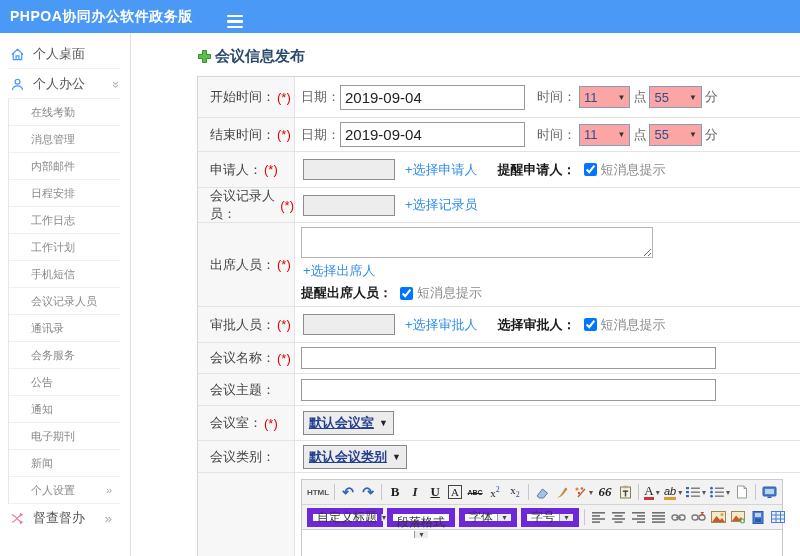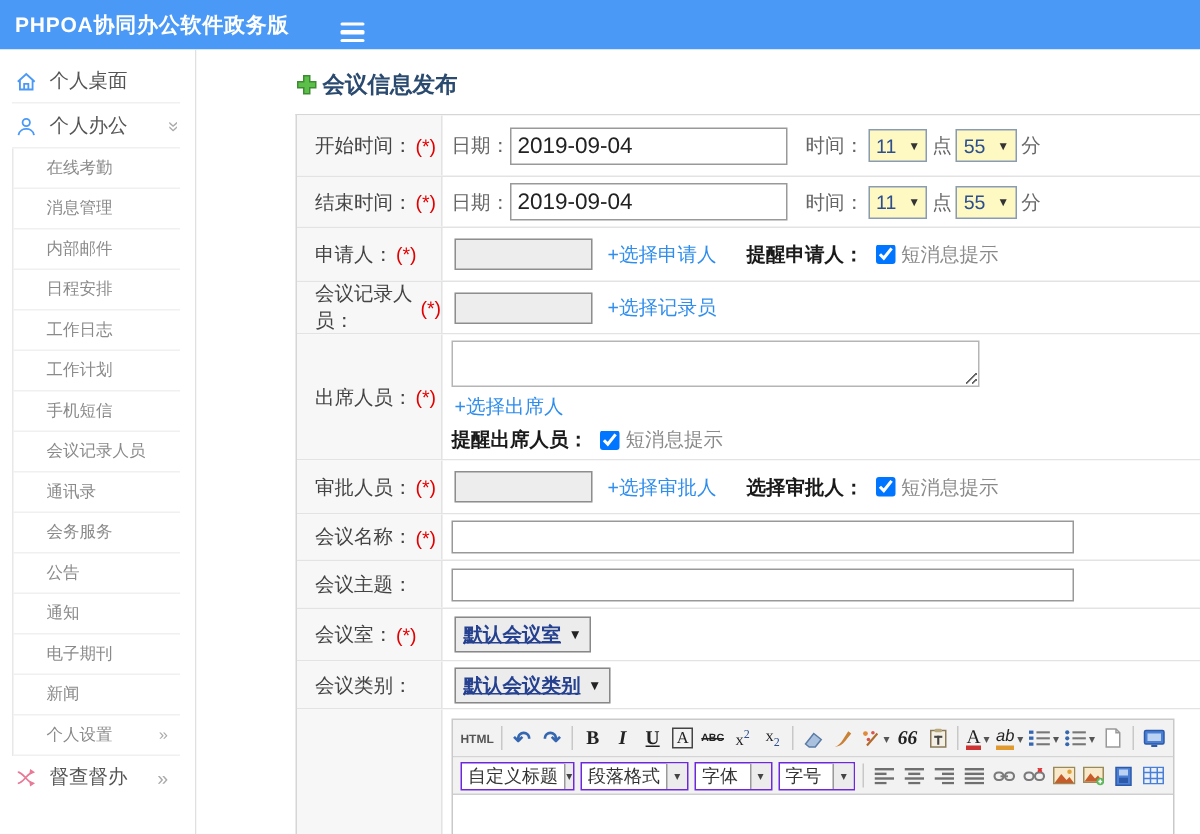--- a/index.html
+++ b/index.html
@@ -42,21 +42,21 @@
         display: flex; align-items: center; padding-left: 12px; font-size: 13px; color: #444; }
   .fl .req { color: #e20000; margin-left: 2px; }
   .fc { flex: 1; display: flex; align-items: center; padding: 4px 6px; font-size: 13px; color: #555; }
   .fc.col { flex-direction: column; align-items: flex-start; justify-content: center; gap: 4px; }
 
   .h41 { height: 41px; } .h34 { height: 34px; } .h36 { height: 36px; } .h35 { height: 35px; }
   .h84 { height: 84px; } .h31 { height: 31px; } .h32 { height: 32px; } .h86 { height: 86px; }
 
   .date-input { width: 185px; height: 25px; border: 1px solid #999; padding: 0 4px; font-size: 15px;
     color: #222; margin: 0 12px 0 0; font-family: "Liberation Sans", sans-serif; }
-  .sel { display: inline-flex; align-items: center; gap: 8px; border: 1px solid #8a9bb5; background: #fef9c3;
+  .sel { display: inline-flex; align-items: center; gap: 20px; border: 1px solid #8a9bb5; background: #fca5a5;
     height: 22px; padding: 0 4px; margin: 0 3px; cursor: pointer; }
   .sel .v { font-size: 13px; color: #2d4f8e; }
   .sel .arr { font-size: 8px; color: #333; }
   .unit { color: #666; }
 
   .mini-input { width: 92px; height: 21px; background: #ededed; border: 1px solid #8e8e8e; margin-left: 2px; }
   .pick-link { color: #2e8ded; text-decoration: none; font-size: 13px; margin-left: 10px; cursor: pointer; }
   .remind-label { font-weight: bold; color: #1a1a1a; margin-left: 20px; }
   .remind-label.tight { margin-left: 0; }
   .sms-check { margin: 0 4px 0 8px; width: 13px; height: 13px; }
@@ -85,26 +85,26 @@
   .g-under { font-family: "Liberation Serif", serif; font-weight: bold; font-size: 13px; text-decoration: underline; }
   .g-boxed { font-family: "Liberation Serif", serif; font-size: 11px; border: 1px solid #444; padding: 0 2px; line-height: 12px; }
   .g-strike { font-size: 7px; font-weight: bold; text-decoration: line-through; }
   .g-arrow { color: #3566b0; font-size: 14px; font-weight: bold; }
   .g-quote { font-family: "Liberation Serif", serif; font-weight: bold; font-style: italic; font-size: 13px; }
   .supsub { font-family: "Liberation Serif", serif; font-size: 11px; }
   .supsub sup, .supsub sub { font-size: 8px; color: #2d4f8e; }
   .g-fc { font-family: "Liberation Serif", serif; font-size: 13px; border-bottom: 3px solid #c33; line-height: 13px; }
   .g-hl { font-size: 11px; font-style: italic; border-bottom: 3px solid #e09a2f; line-height: 12px; }
   .caret { font-size: 8px; color: #555; margin-left: 1px; }
-  .ed-select { display: inline-flex; align-items: center; border: 1px solid #6d28d9; background: #fff;
+  .ed-select { display: inline-flex; align-items: center; border: 6px solid #6d28d9; background: #fff;
     height: 19px; margin: 0 2px; cursor: pointer; }
   .ed-select .lbl { font-size: 12px; color: #333; padding: 0 4px; white-space: nowrap; }
   .ed-select .dd { border-left: 1px solid #9a9a9a; background: #ececec; height: 100%; width: 14px;
     display: flex; align-items: center; justify-content: center; font-size: 8px; color: #444; }
-  .w74 { width: 76px; justify-content: space-between; } .w72 { width: 74px; justify-content: space-between; }
+  .w74 { width: 76px; justify-content: space-between; } .w72 { width: 74px; justify-content: space-between; flex-direction: column; }
   .w80 { width: 80px; justify-content: space-between; }
   .ed-body { background: #fff; height: 60px; }
 
   svg { display: block; }
 </style>
 </head>
 <body>
 
 <header class="topbar">
   <span class="app-title">PHPOA协同办公软件政务版</span>

